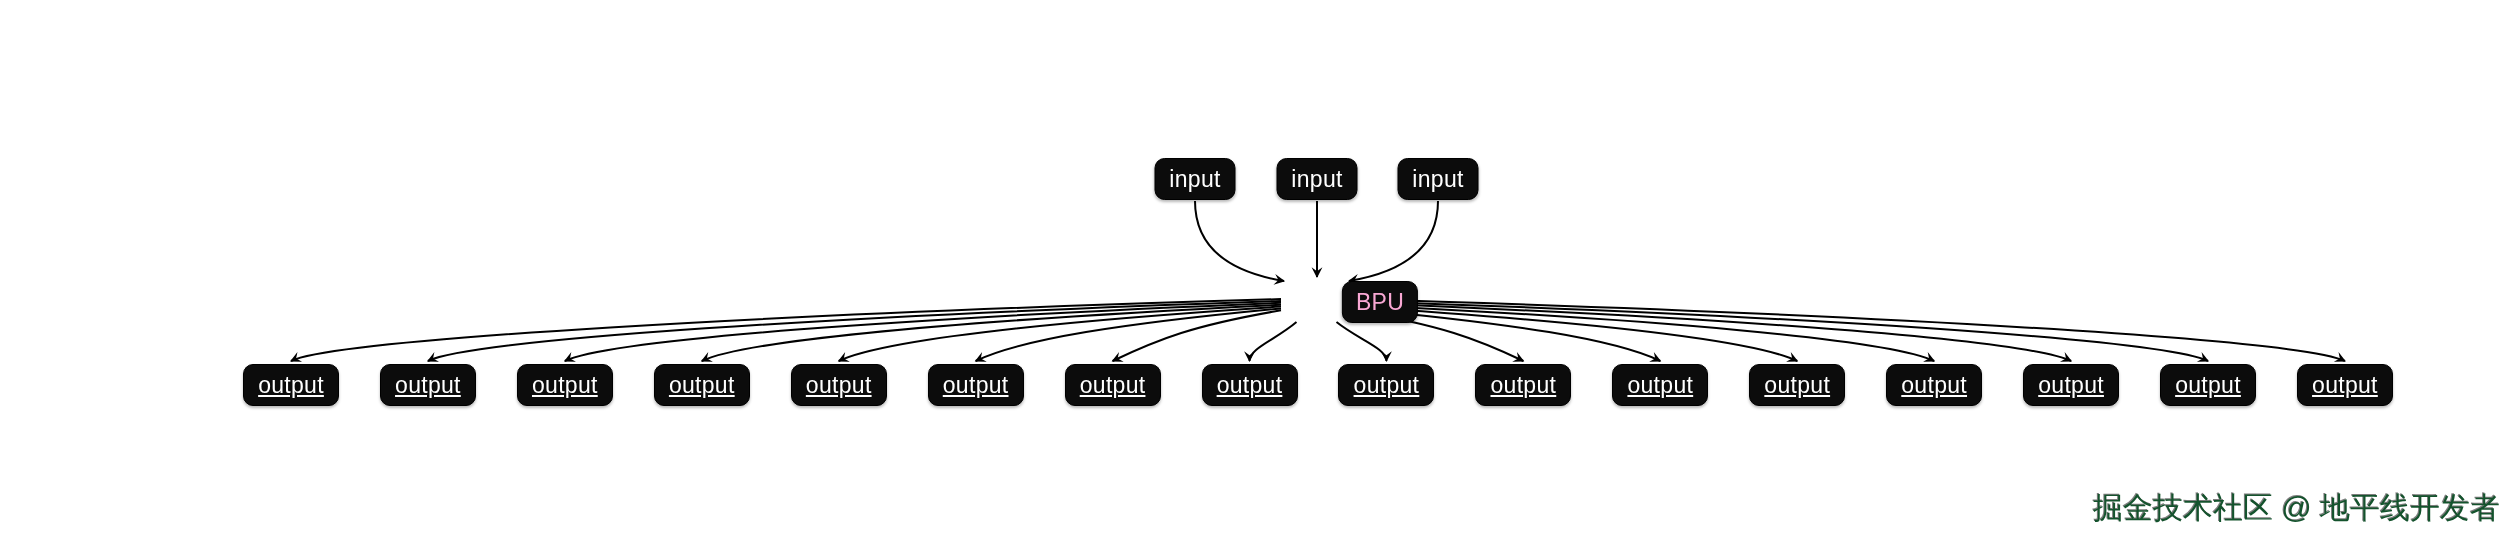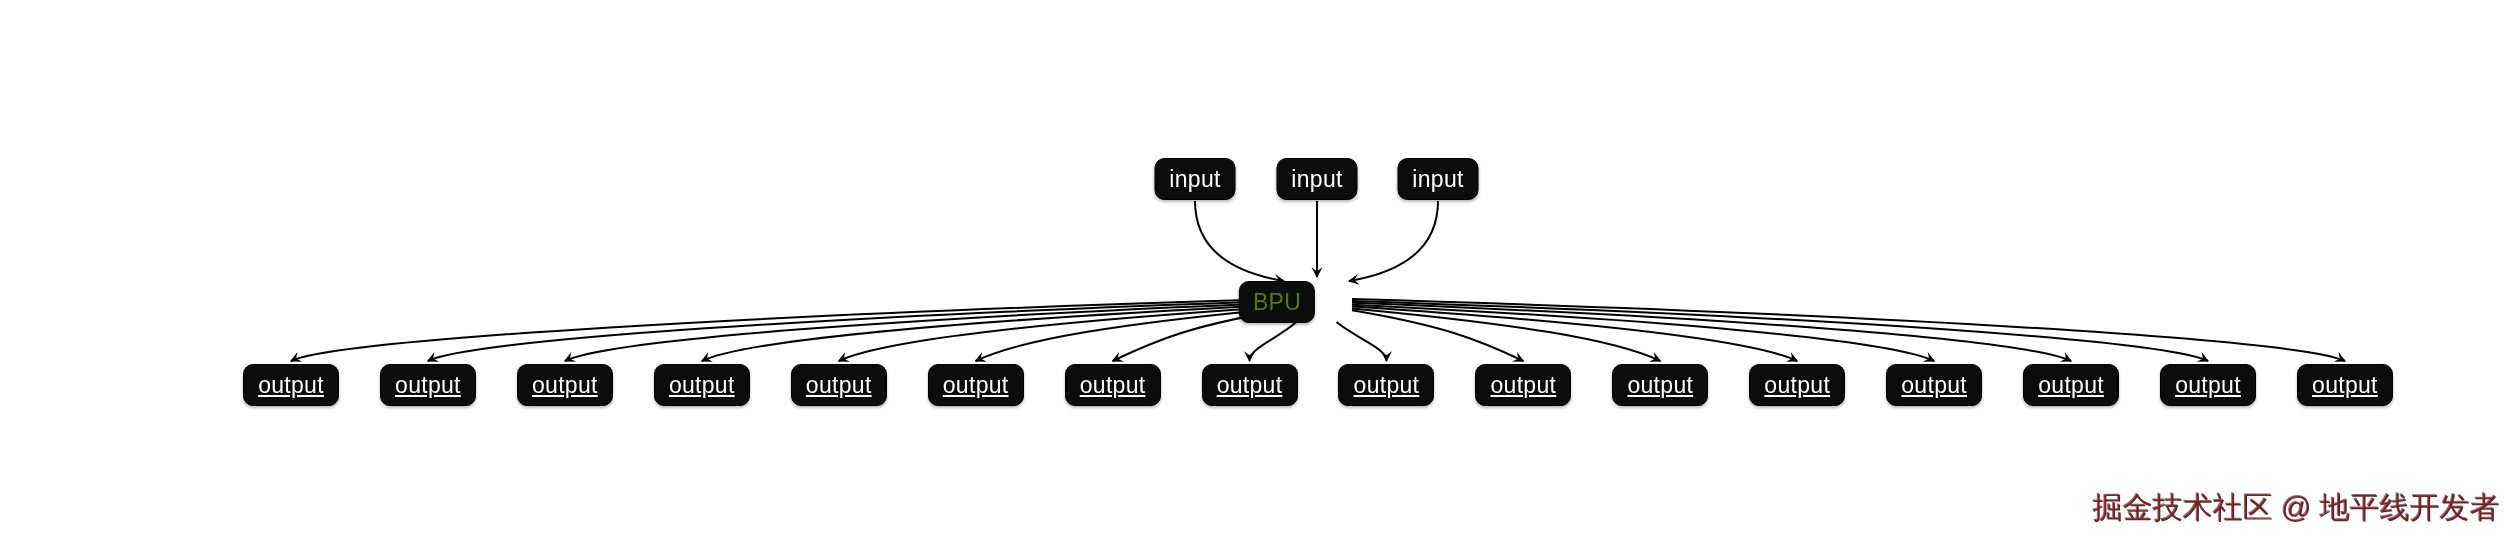--- a/index.html
+++ b/index.html
@@ -43,21 +43,21 @@
   }
   .output-node { min-width: 96px; text-decoration: underline; }
   .input-node  { min-width: 81px; }
   .hub-node    { min-width: 73px; }
   .watermark {
     position: absolute;
     right: 9px;
     bottom: 12px;
     font-size: 30px;
     line-height: 34px;
-    color: #7f1d1d;
+    color: #14532d;
     text-shadow: -1px -1px 0 #7d7d7d, 1px 1px 0 #ffffff;
     white-space: nowrap;
   }
 </style>
 </head>
 <body>
 
 <div class="canvas">
 
   <svg class="edges-svg" width="2509" height="537" viewBox="0 0 2509 537" xmlns="http://www.w3.org/2000/svg">
@@ -86,21 +86,21 @@
         <path d="M 1352 302.76876842105264 C 1725.9268000000002 317.76876842105264, 2025.0900000000001 339, 2071.09 361" marker-end="url(#arrowhead)"></path>
         <path d="M 1352 300.89498947368423 C 1797.1304 315.89498947368423, 2162.02 339, 2208.02 361" marker-end="url(#arrowhead)"></path>
         <path d="M 1352 299.02121052631577 C 1868.3340000000003 314.02121052631577, 2298.9500000000003 339, 2344.9500000000003 361" marker-end="url(#arrowhead)"></path>
       </g>
   </svg>
 
   <div id="nodes-layer">
       <div class="node input-node" style="left: 1195px; top: 158px; background: rgb(12, 12, 12); color: rgb(255, 255, 255);">input</div>
       <div class="node input-node" style="left: 1317px; top: 158px; background: rgb(12, 12, 12); color: rgb(255, 255, 255);">input</div>
       <div class="node input-node" style="left: 1438px; top: 158px; background: rgb(12, 12, 12); color: rgb(255, 255, 255);">input</div>
-      <div class="node hub-node" style="left: 1277px; top: 281px; background: rgb(12, 12, 12); color: #4d7c0f; text-align: right;">BPU</div>
+      <div class="node hub-node" style="left: 1380px; top: 281px; background: rgb(12, 12, 12); color: #f9a8d4; text-align: right;">BPU</div>
       <div class="node output-node" style="left: 291px; top: 364px; background: rgb(12, 12, 12); color: rgb(255, 255, 255);">output</div>
       <div class="node output-node" style="left: 427.93px; top: 364px; background: rgb(12, 12, 12); color: rgb(255, 255, 255);">output</div>
       <div class="node output-node" style="left: 564.86px; top: 364px; background: rgb(12, 12, 12); color: rgb(255, 255, 255);">output</div>
       <div class="node output-node" style="left: 701.79px; top: 364px; background: rgb(12, 12, 12); color: rgb(255, 255, 255);">output</div>
       <div class="node output-node" style="left: 838.72px; top: 364px; background: rgb(12, 12, 12); color: rgb(255, 255, 255);">output</div>
       <div class="node output-node" style="left: 975.65px; top: 364px; background: rgb(12, 12, 12); color: rgb(255, 255, 255);">output</div>
       <div class="node output-node" style="left: 1112.58px; top: 364px; background: rgb(12, 12, 12); color: rgb(255, 255, 255);">output</div>
       <div class="node output-node" style="left: 1249.51px; top: 364px; background: rgb(12, 12, 12); color: rgb(255, 255, 255);">output</div>
       <div class="node output-node" style="left: 1386.44px; top: 364px; background: rgb(12, 12, 12); color: rgb(255, 255, 255);">output</div>
       <div class="node output-node" style="left: 1523.37px; top: 364px; background: rgb(12, 12, 12); color: rgb(255, 255, 255);">output</div>

